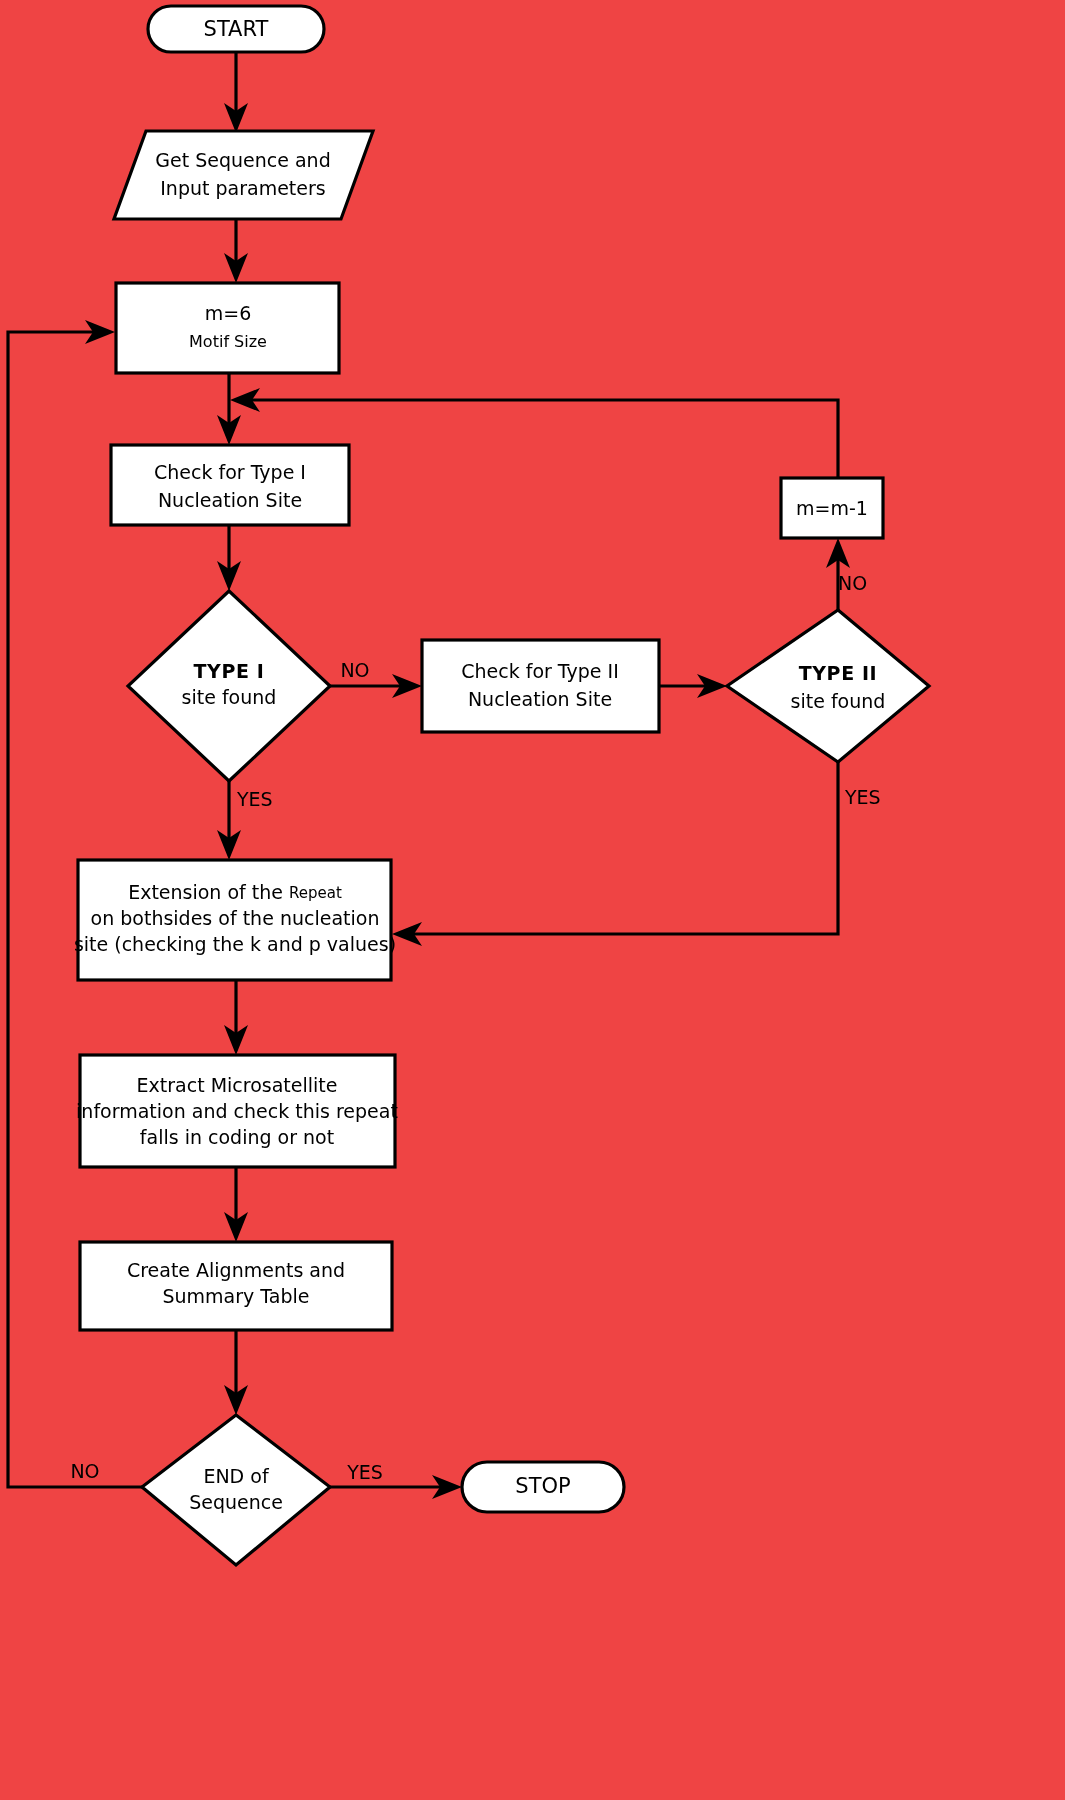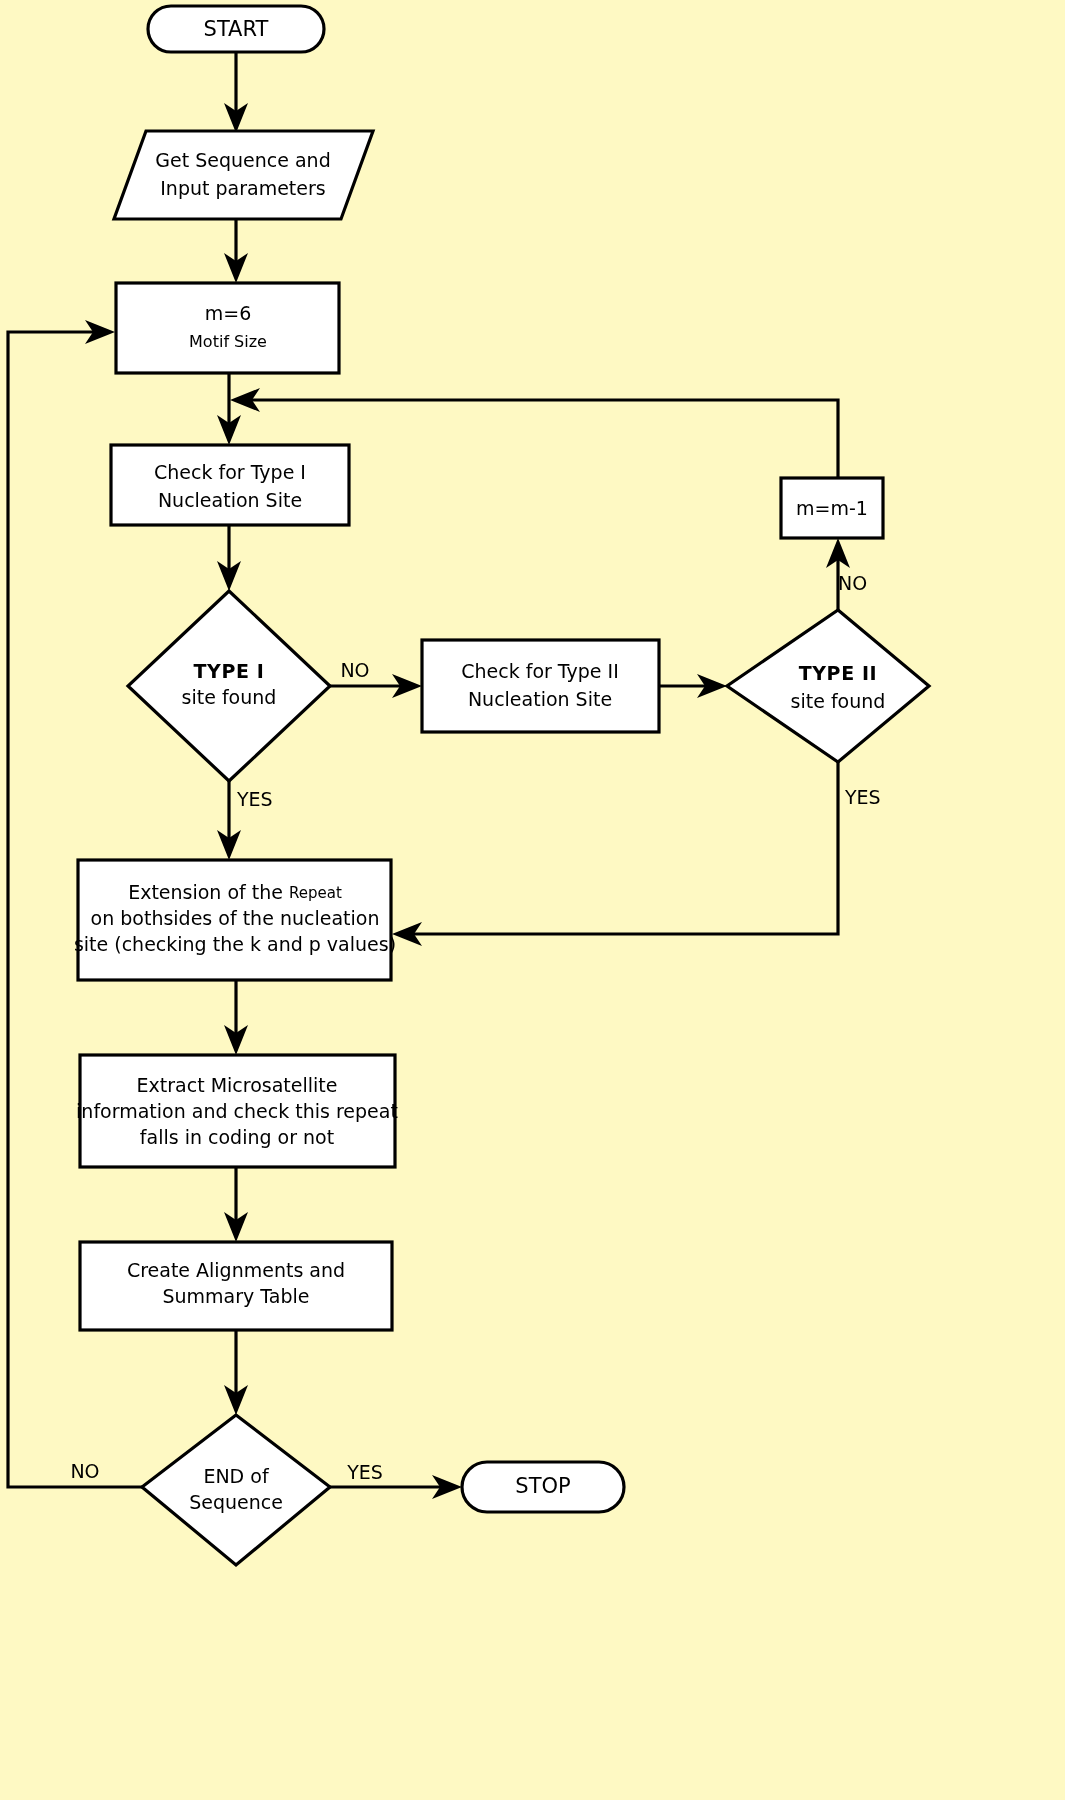--- a/index.html
+++ b/index.html
@@ -10,21 +10,21 @@
   body {
     width: 1065px;
     height: 1800px;
     font-family: "DejaVu Sans", sans-serif;
     overflow: hidden;
   }
   #flowchart-root {
     position: relative;
     width: 1065px;
     height: 1800px;
-    background: #fef9c3;
+    background: #ef4444;
   }
   svg#flow-svg {
     display: block;
     width: 1065px;
     height: 1800px;
   }
   .node-shape {
     fill: #ffffff;
     stroke: #000000;
     stroke-width: 3.2;

